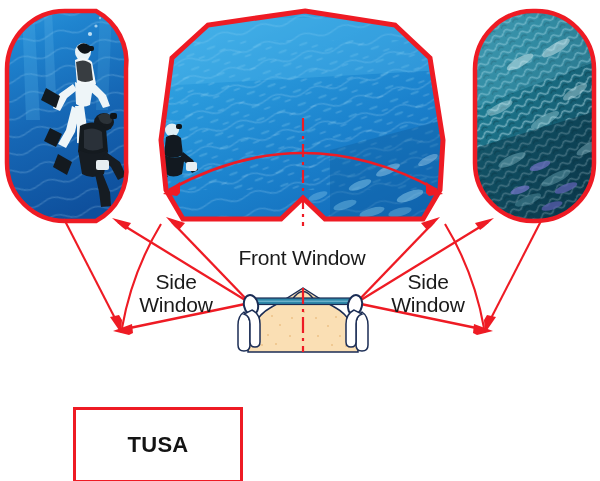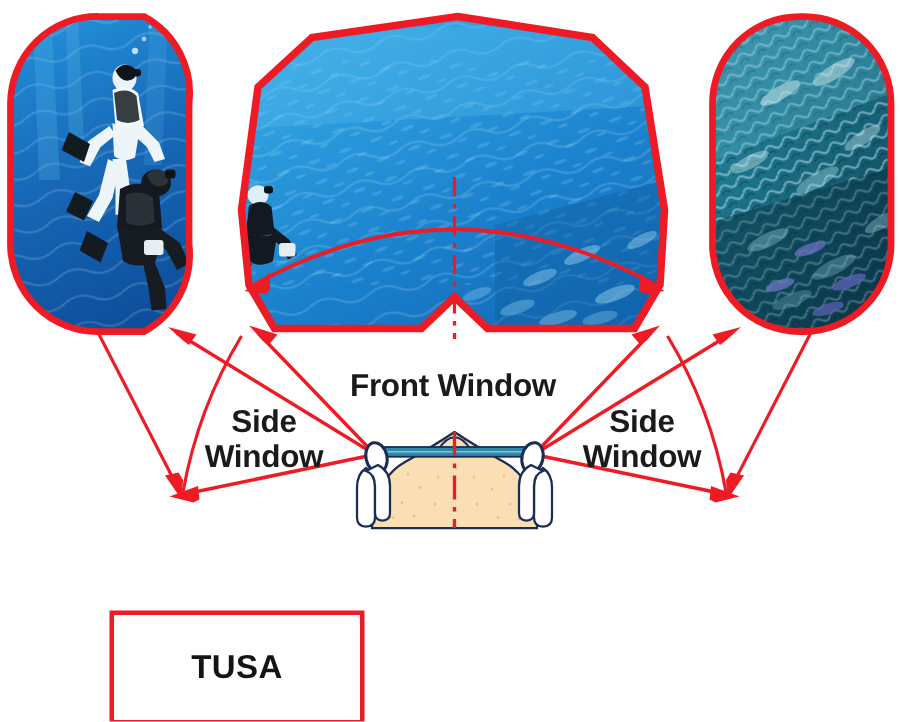--- a/index.html
+++ b/index.html
@@ -9,21 +9,21 @@
     -webkit-font-smoothing:antialiased;
   }
   #stage{position:absolute;left:0;top:0;width:600px;height:481px;}
   svg.layer{position:absolute;left:0;top:0;width:600px;height:481px;}
 
   .lbl{
     position:absolute;
     font-family:"Liberation Sans","DejaVu Sans",sans-serif;
     color:#1a1a1a;
     font-size:21px;
-    font-weight:700;
+    font-weight:400;
     line-height:23px;
     text-align:center;
     white-space:pre-line;
     letter-spacing:-0.2px;
   }
   #lbl-front{left:232px;top:246px;width:140px;}
   #lbl-side-left{left:120px;top:270px;width:112px;}
   #lbl-side-right{left:372px;top:270px;width:112px;}
 
   #brand-box{

